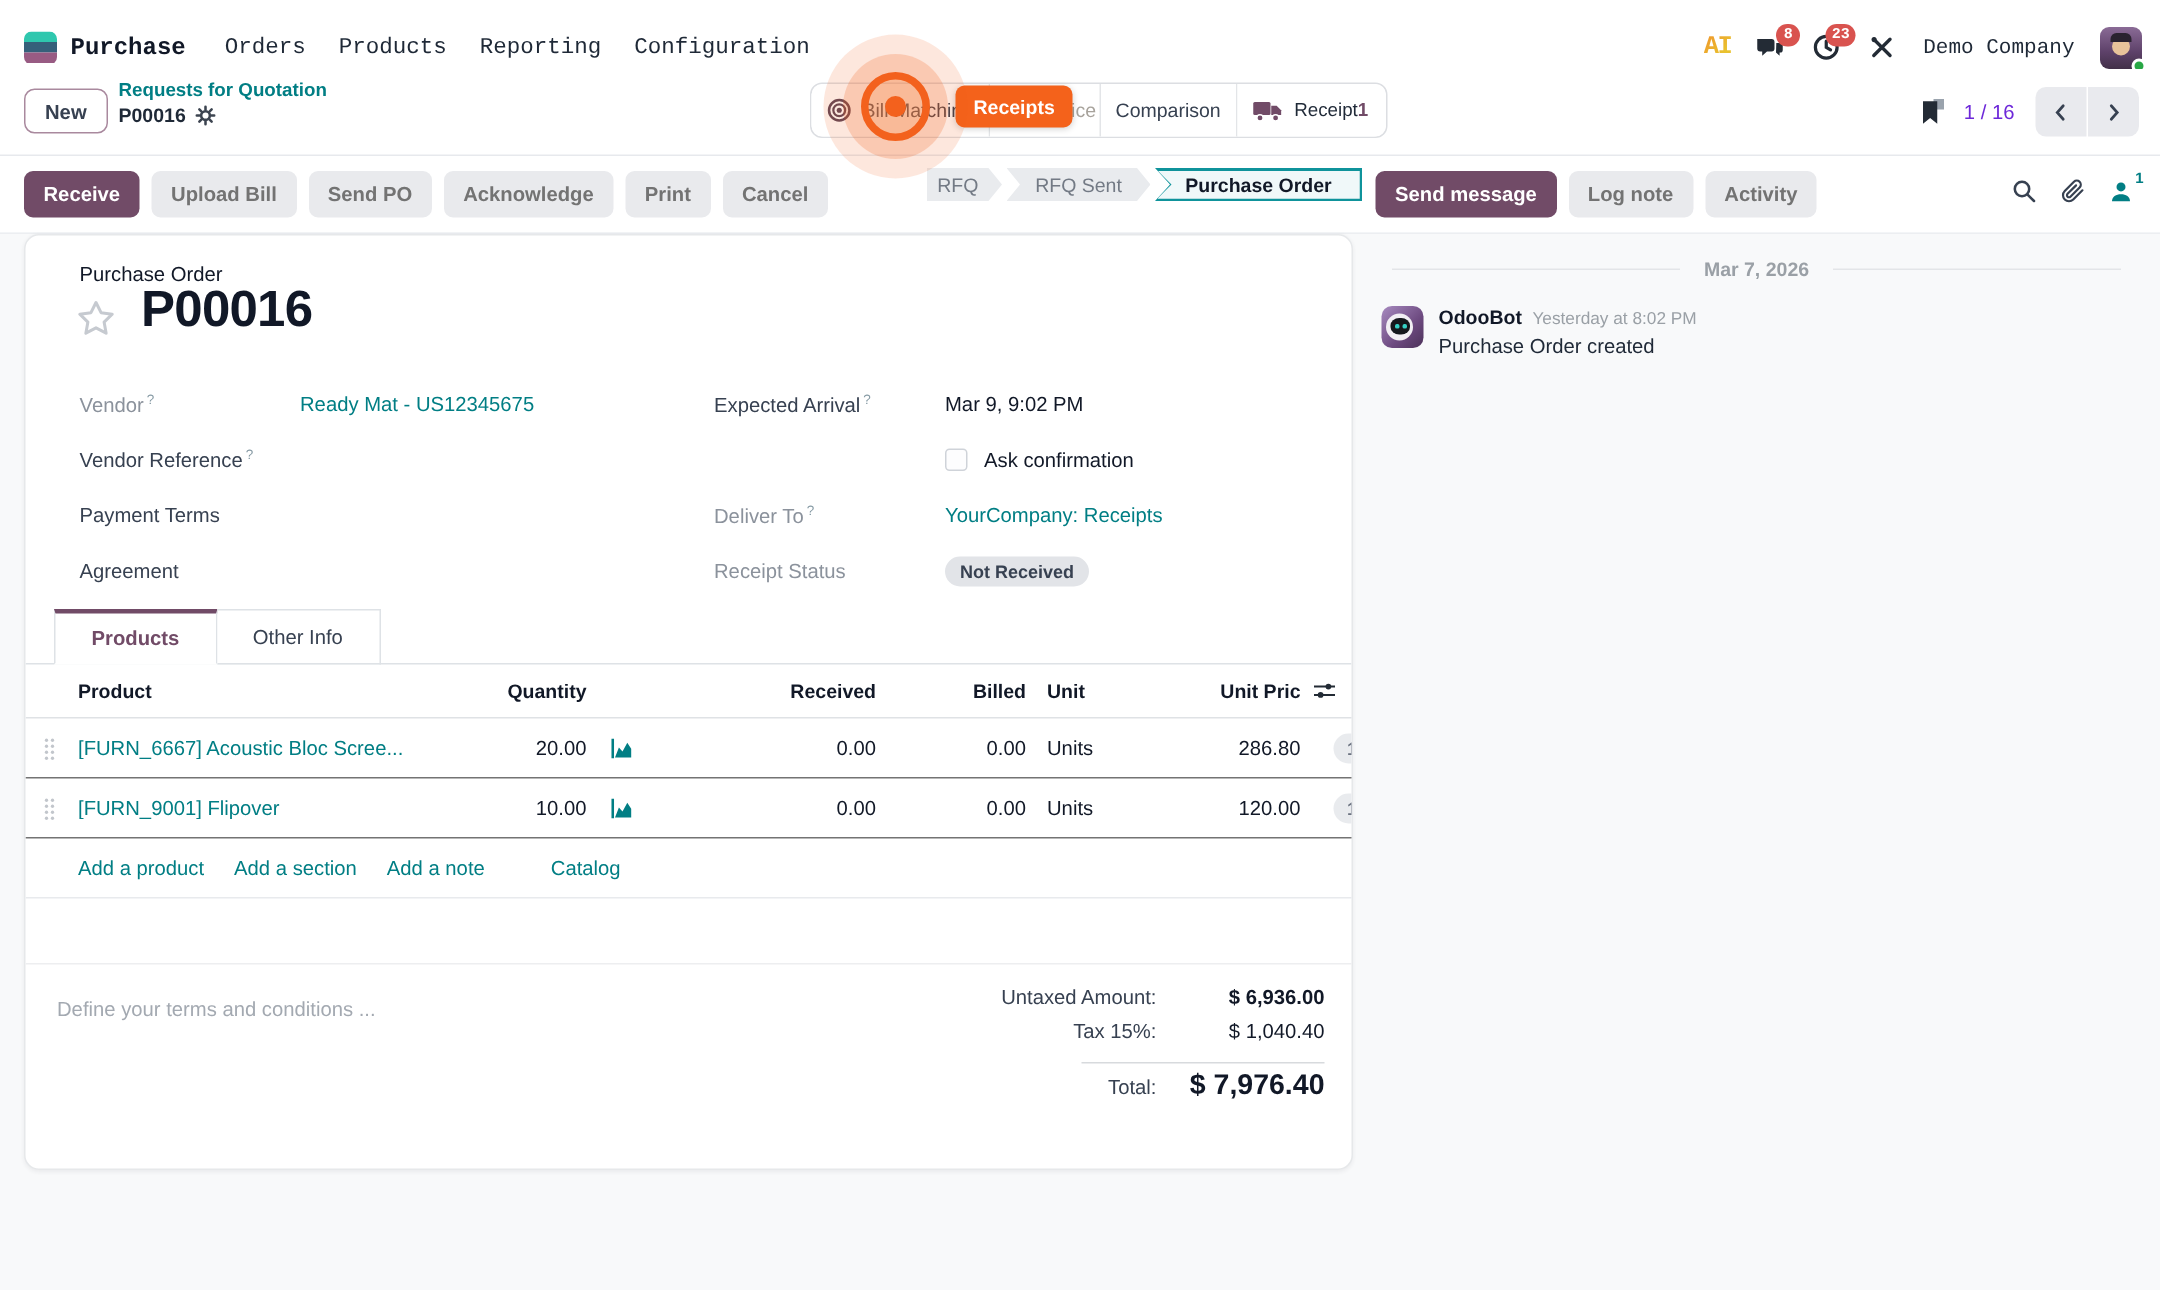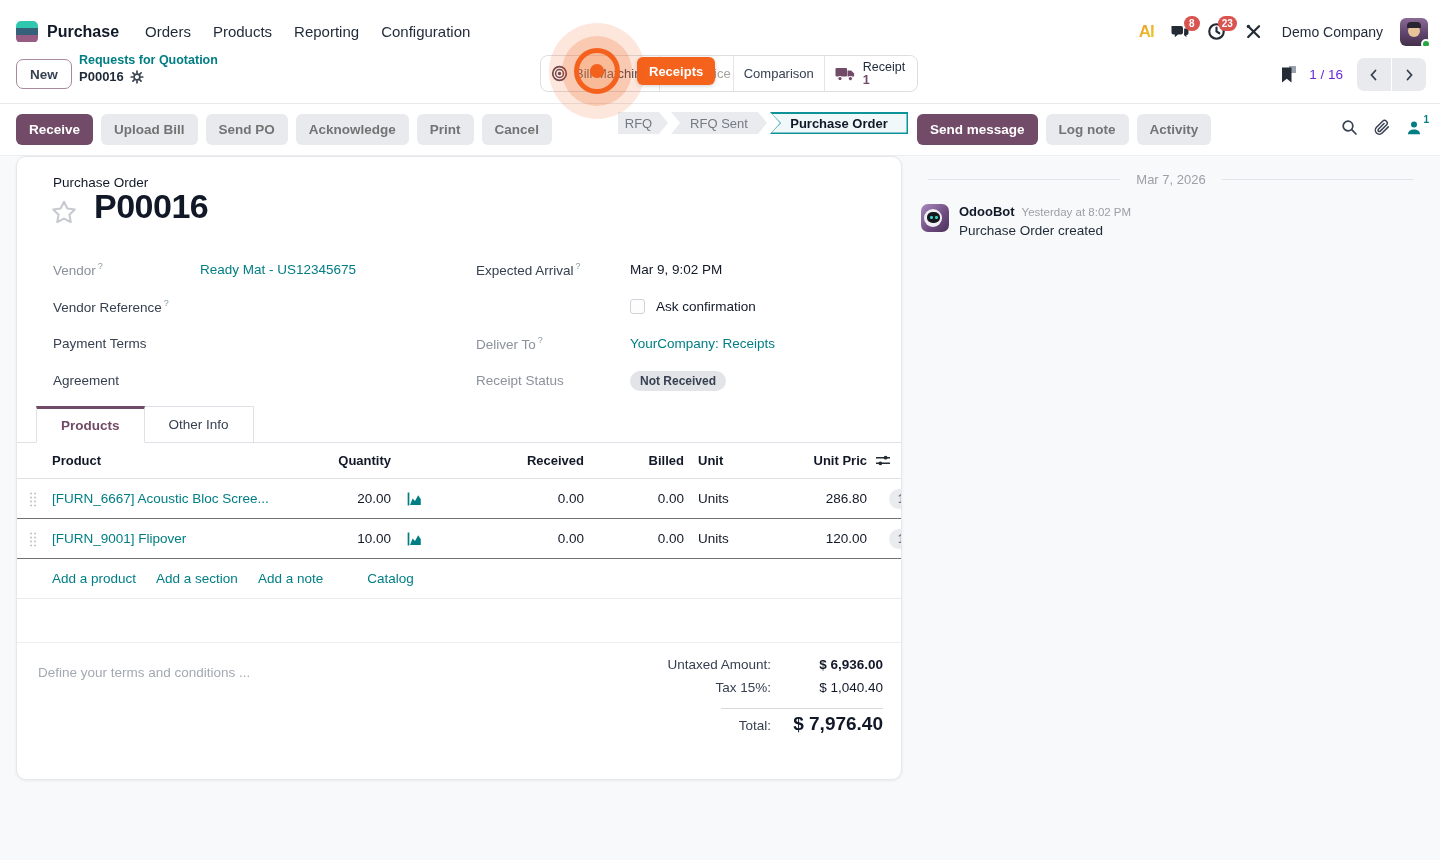--- a/index.html
+++ b/index.html
@@ -6,21 +6,21 @@
   html,body { width:1440px; height:860px; }
   body {
     font-family: "Liberation Sans", "DejaVu Sans", sans-serif;
     background:#fff; color:#111827; position:relative; overflow:hidden;
     font-size:13.5px;
   }
   svg { display:block; }
 
   
   .topnav { position:absolute; top:0; left:0; right:0; height:46px; background:#fff;
-    display:flex; align-items:center; padding:17px 12px 0 16px; }
+    display:flex; align-items:center; padding:17px 12px 0 16px;font-family:Liberation Mono, monospace; }
   .logo { width:22px; height:22px; border-radius:5px; overflow:hidden; display:flex; flex-direction:column; }
   .logo i { flex:1; display:block; }
   .logo .s1{ background:#2FC7AE; } .logo .s2{ background:#35607A; } .logo .s3{ background:#985B83; }
   .app-name { font-size:16px; font-weight:700; margin-left:9px; color:#111827; }
   .nav-menu { display:flex; gap:22px; margin-left:26px; }
   .nav-item { font-size:15px; color:#1f2937; cursor:pointer; }
   .systray { margin-left:auto; display:flex; align-items:center; gap:15px; }
   .ai-logo { font-size:17px; font-weight:800; background:linear-gradient(135deg,#f0912b,#e9c22f 70%);
     -webkit-background-clip:text; background-clip:text; color:transparent; letter-spacing:-1px; }
   .tray-icon { position:relative; width:22px; height:22px; display:flex; align-items:center; justify-content:center; cursor:pointer; }
@@ -48,21 +48,21 @@
   .crumb-current { display:flex; align-items:center; gap:6px; margin-top:2px; font-size:13px; font-weight:600; color:#1f2937; }
 
   .smart-group { position:absolute; left:540px; top:9px; height:37px; display:flex; align-items:stretch;
     border:1px solid #dcdee2; border-radius:8px; background:#fff; }
   .smart-btn { display:flex; align-items:center; gap:7px; padding:0 10px; font-size:13px; color:#374151;
     border-right:1px solid #e3e5e8; cursor:pointer; background:#fff; }
   .smart-btn:first-child { border-radius:8px 0 0 8px; }
   .smart-btn:last-child { border-right:none; border-radius:0 8px 8px 0; }
   .smart-covered { width:74px; justify-content:flex-end; padding-right:2px; color:#a7a29b; }
   .smart-stat { padding:0 12px 0 10px; }
-  .stat-texts { display:flex; flex-direction:column; line-height:13px; }
+  .stat-texts { display:flex; flex-direction:row; line-height:13px; }
   .stat-label { font-size:12.5px; color:#1f2937; }
   .stat-count { font-size:12.5px; font-weight:700; color:#714B67; }
 
   .receipts-pill { position:absolute; left:637px; top:11px; height:28px; padding:0 12px; z-index:40;
     background:#F4621B; border-radius:6px; display:flex; align-items:center;
     color:#fff; font-size:13px; font-weight:700; box-shadow:0 1px 4px rgba(0,0,0,.18); }
 
   .click-overlay { position:absolute; left:597px; top:71px; width:0; height:0; z-index:60; pointer-events:none; }
   .click-overlay span { position:absolute; left:0; top:0; transform:translate(-50%,-50%); border-radius:50%; display:block; }
   .co-outer { width:96px; height:96px; background:rgba(243,97,29,.15); }
@@ -159,21 +159,21 @@
   .t-label { font-size:13.5px; color:#374151; }
   .t-val { width:112px; text-align:right; font-size:13.5px; color:#111827; }
   .t-val.bold { font-weight:700; }
   .t-divider { width:162px; margin:5px 0 4px auto; border-top:1px solid #d7dadd; }
   .t-row.total .t-label { font-size:13.5px; }
   .t-row.total { height:30px; }
   .t-total-val { width:112px; text-align:right; font-size:19px; font-weight:800; color:#111827; }
 
   
   .chatter { position:absolute; left:902px; top:0; right:0; height:100%; }
-  .date-divider { position:absolute; left:26px; right:26px; top:16px; display:flex; align-items:center; gap:16px; }
+  .date-divider { position:absolute; left:26px; right:26px; top:16px; display:flex; align-items:center; gap:16px;font-weight:bold; }
   .date-divider .line { flex:1; border-top:1px solid #e3e5e8; }
   .date-text { font-size:13px; color:#9aa0a6; }
   .message { position:absolute; left:19px; top:48px; right:20px; display:flex; gap:10px; }
   .bot-avatar { position:relative; width:28px; height:28px; border-radius:7px; flex:none;
     background:linear-gradient(135deg,#a88bc0 0%,#6d4a80 60%,#4c3259 100%); overflow:hidden; }
   .bot-face { position:absolute; left:3px; top:5px; width:18px; height:18px; border-radius:50%; background:#f2eff4; }
   .bot-head { position:absolute; left:6px; top:8px; width:13px; height:11px; border-radius:45%; background:#15181d; }
   .bot-eye { position:absolute; top:12px; width:2.5px; height:2.5px; border-radius:50%; background:#35d0c5; }
   .bot-eye.l { left:9px; } .bot-eye.r { left:14px; }
   .msg-head { display:flex; align-items:baseline; gap:7px; }

